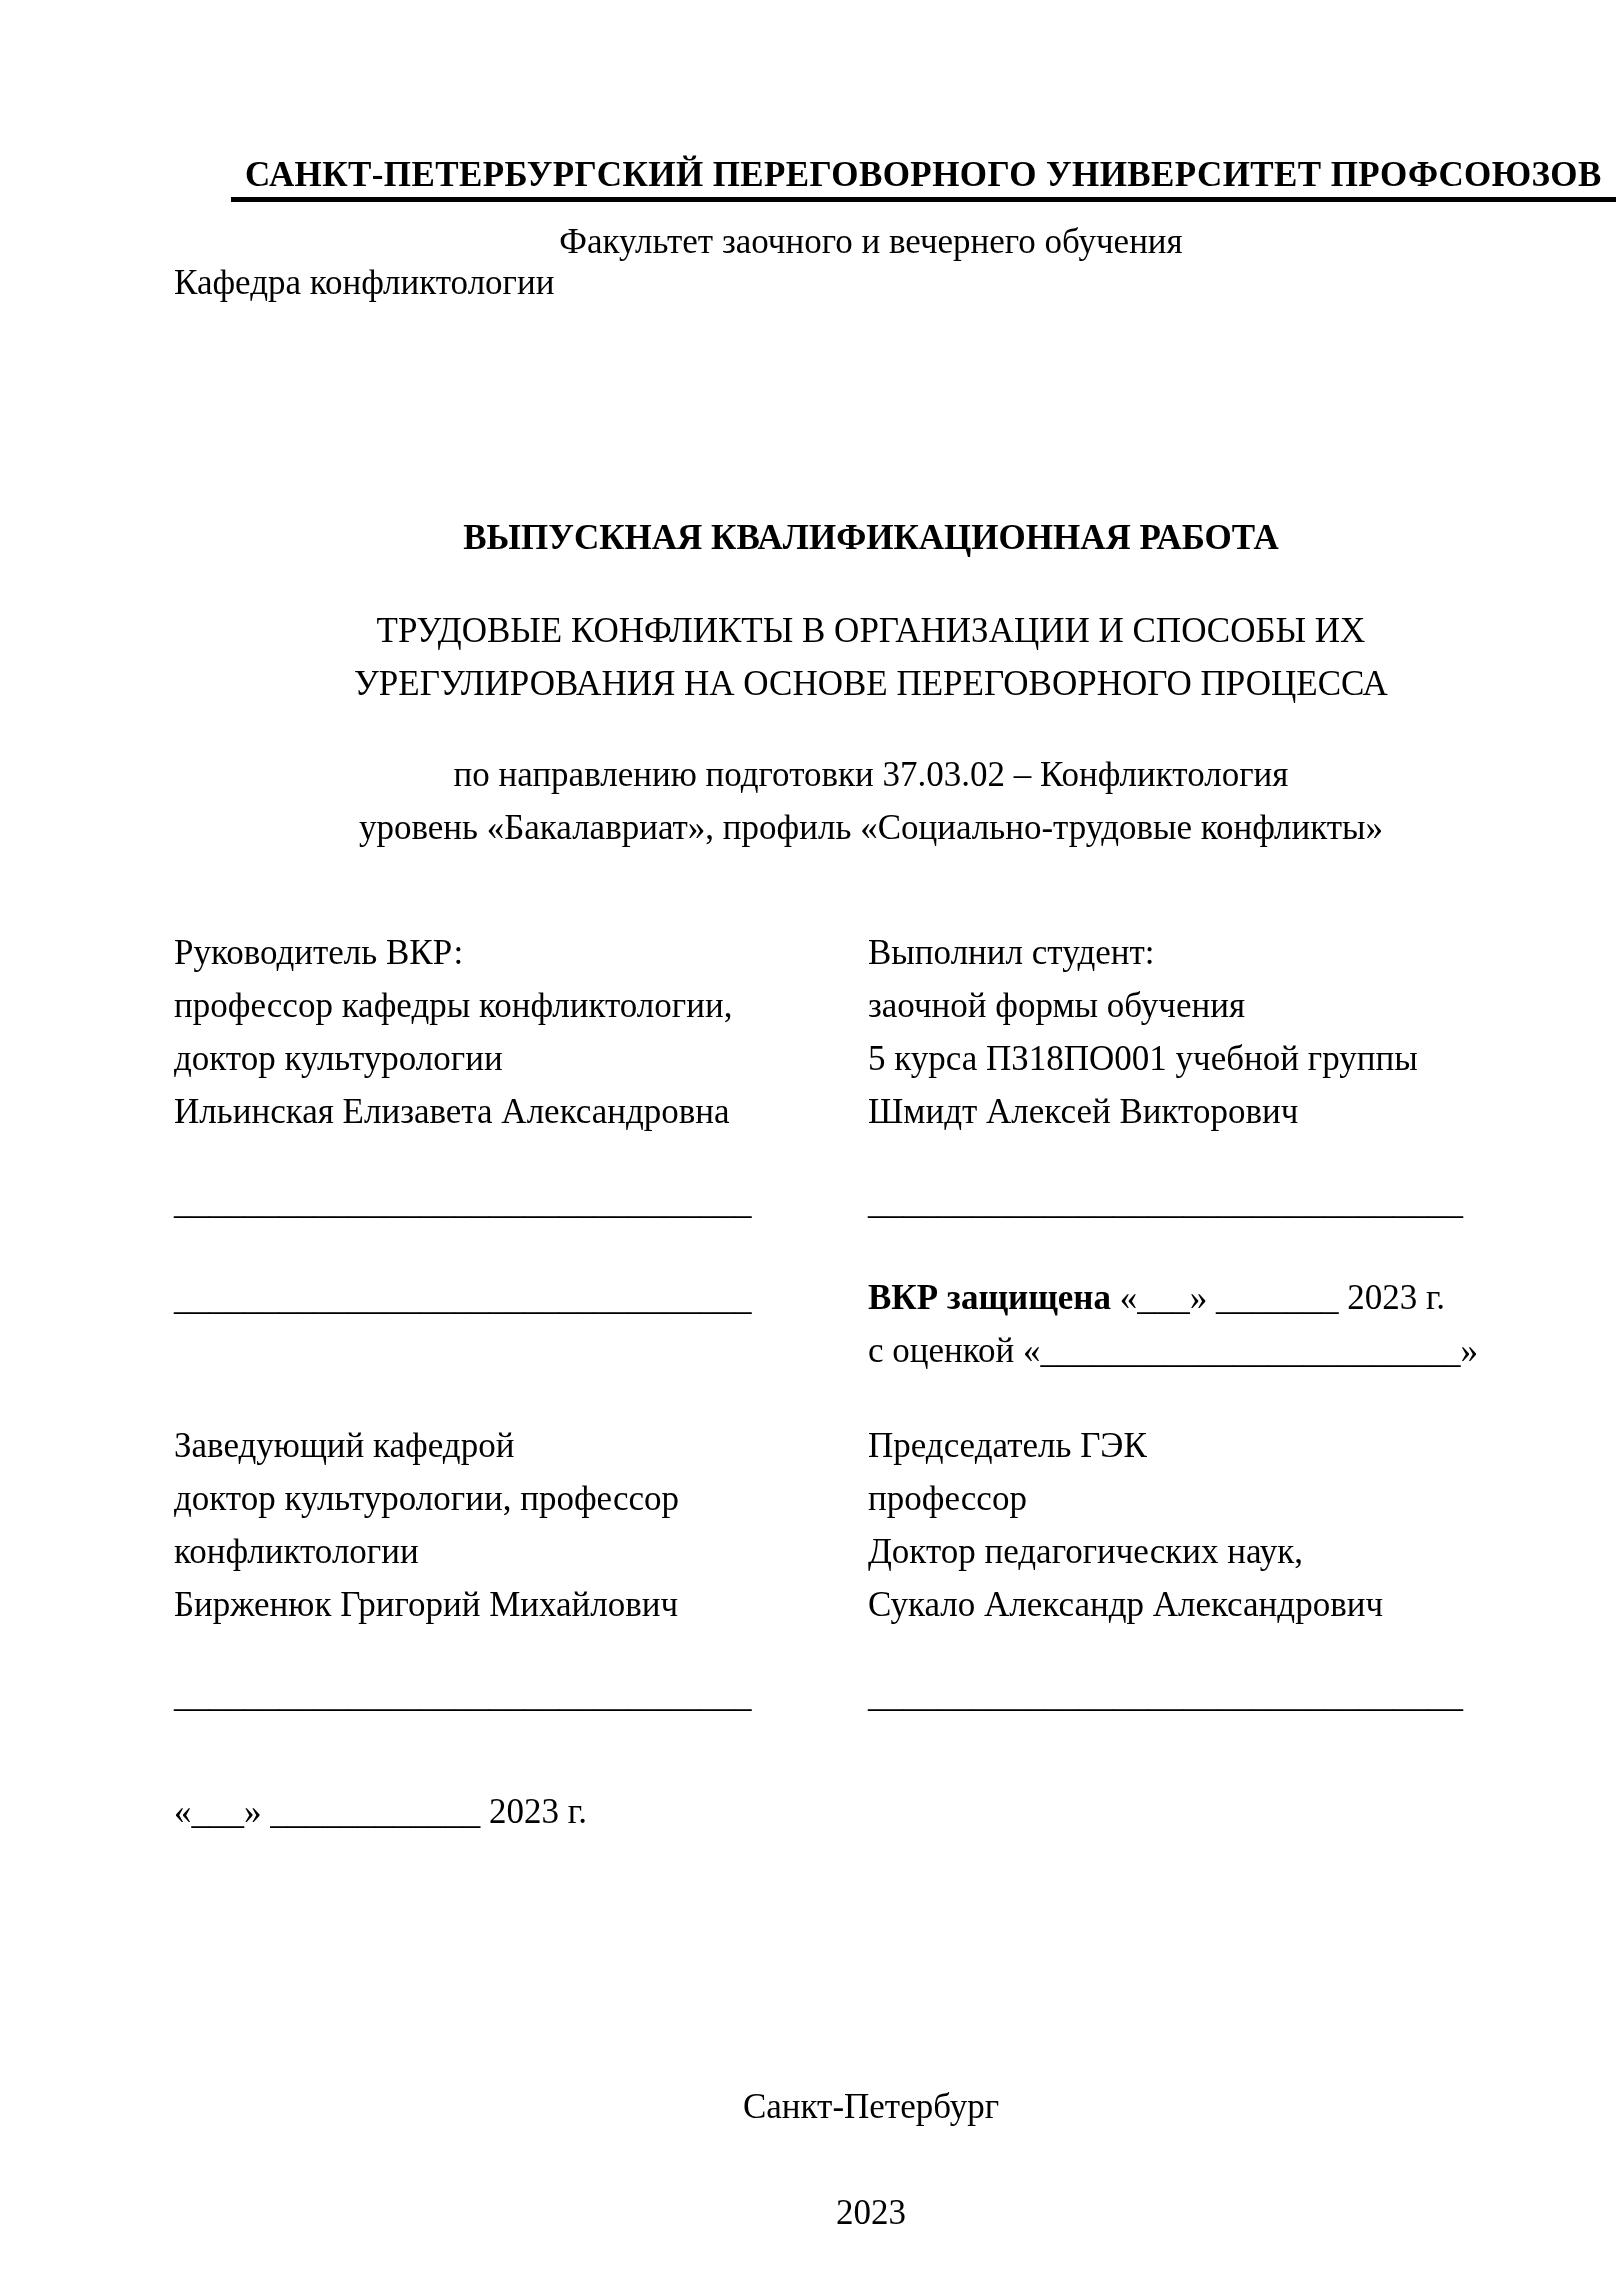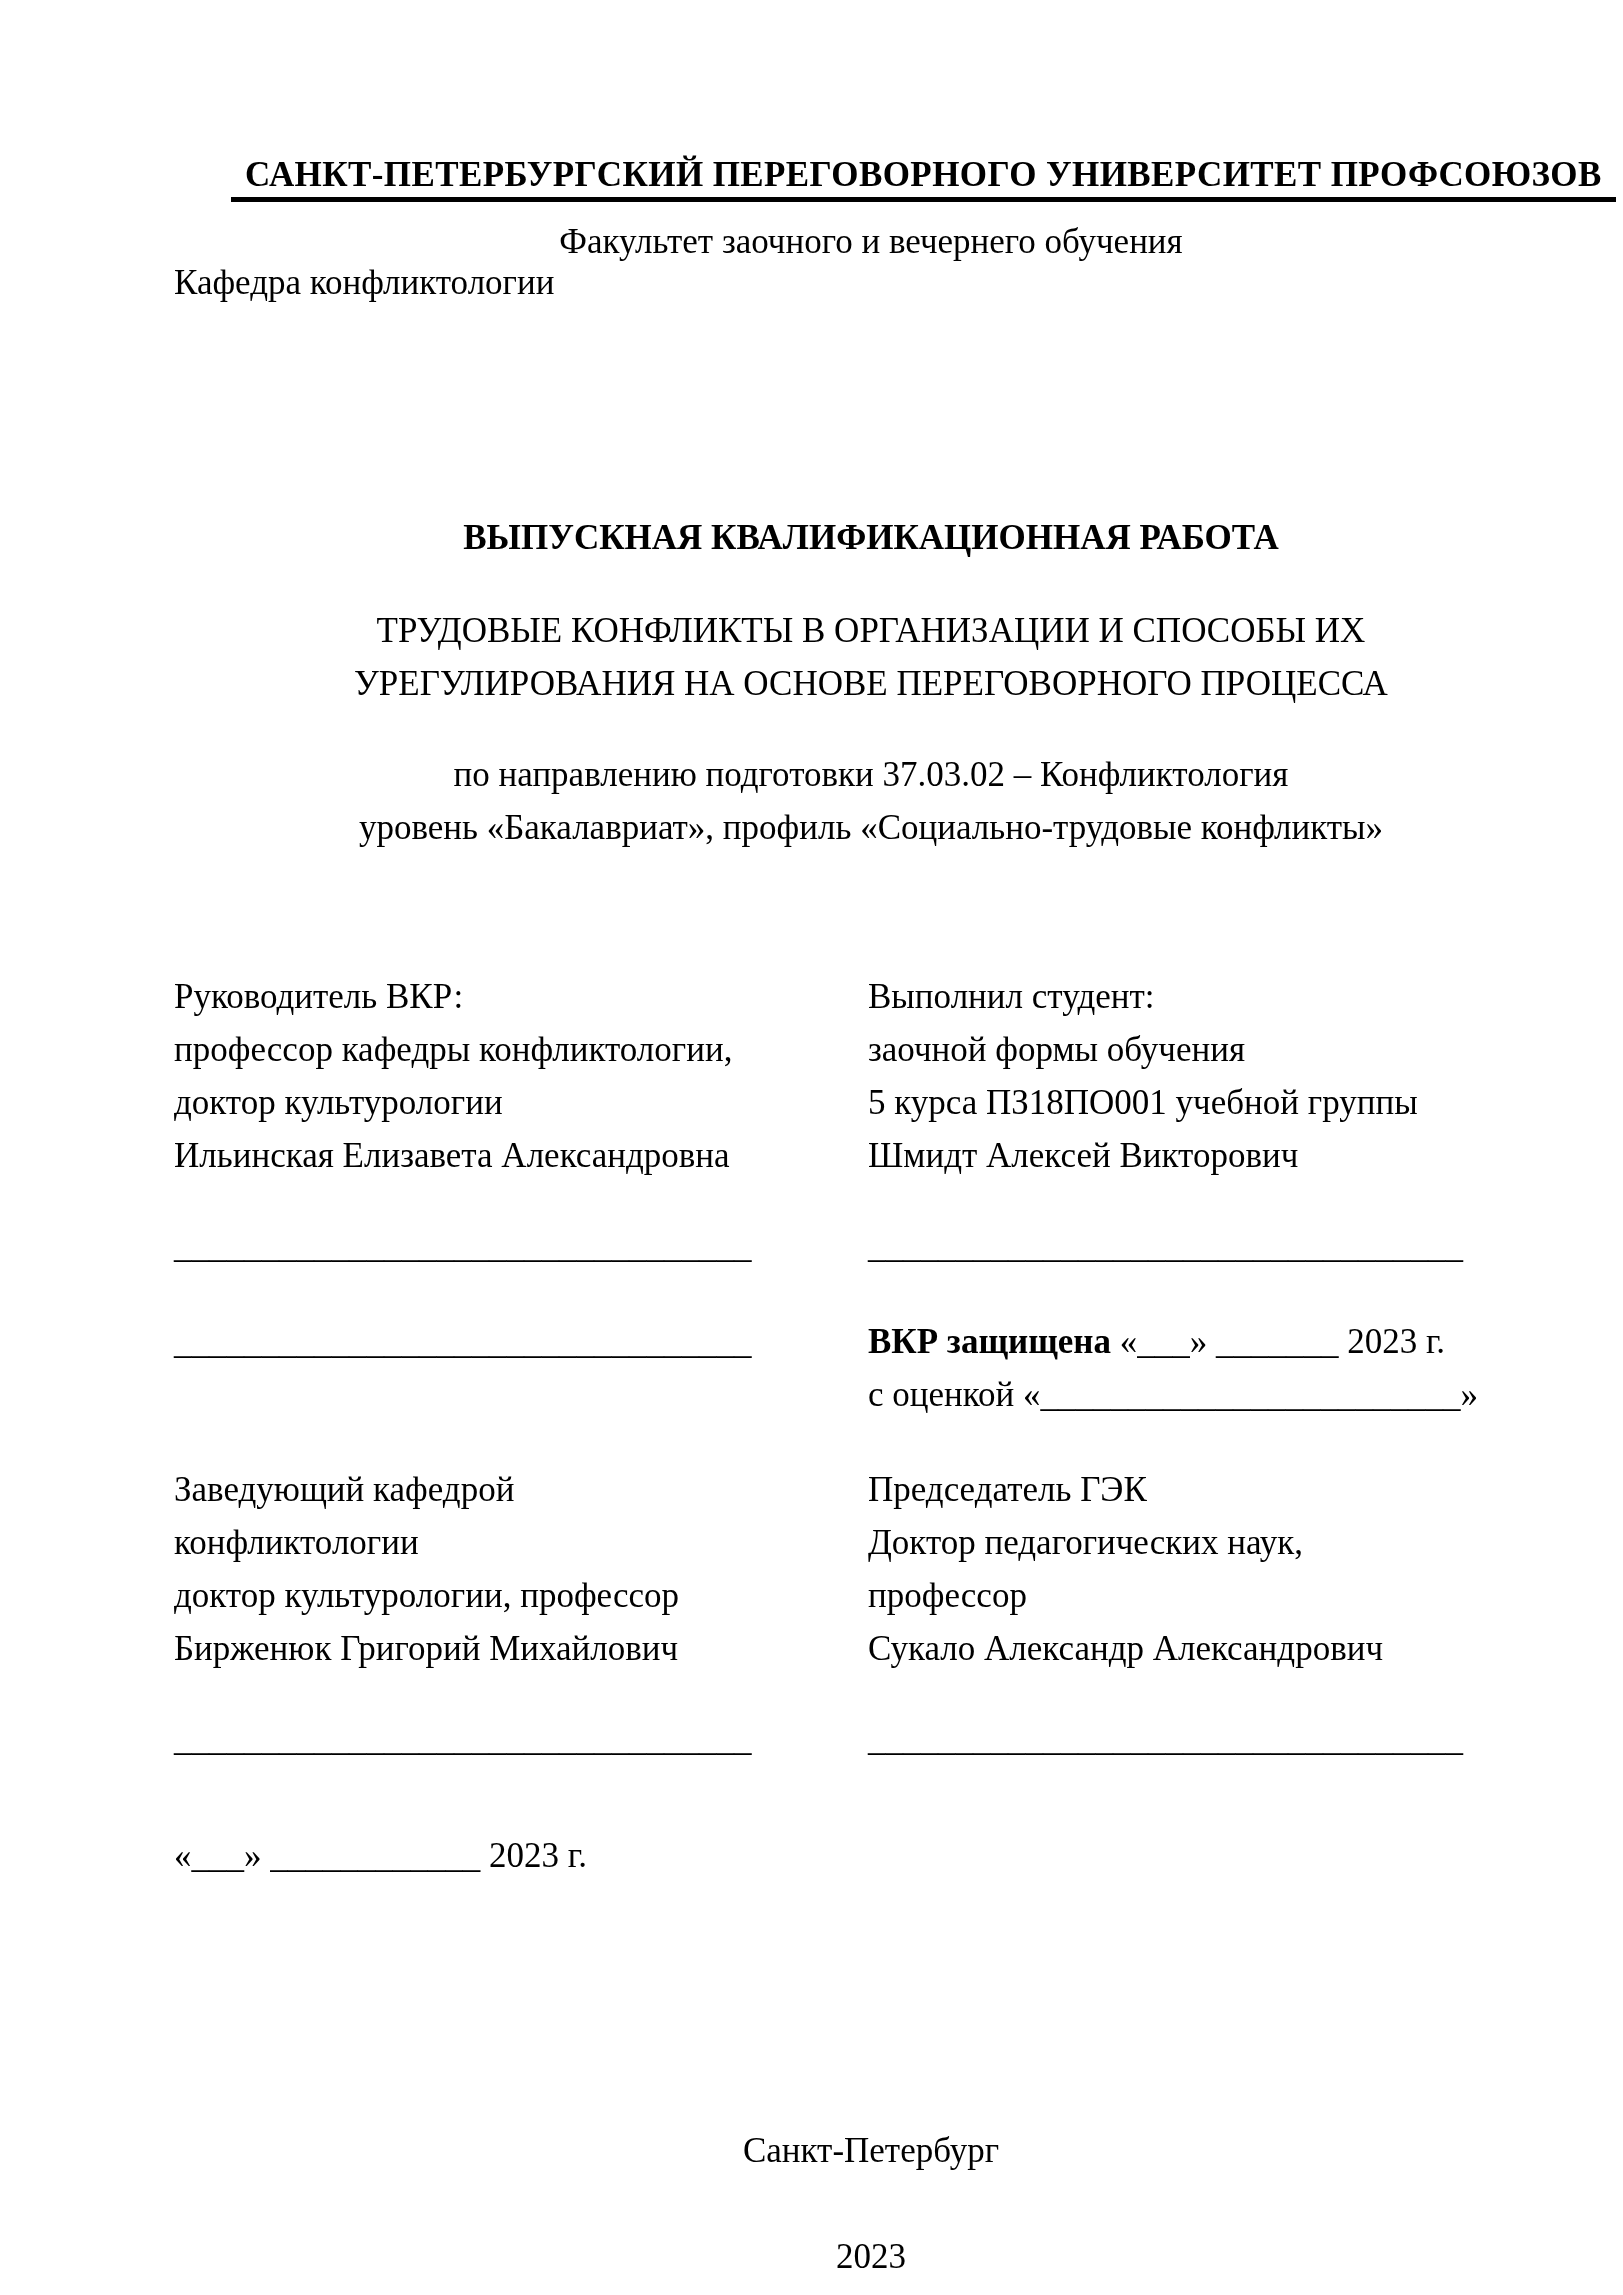--- a/index.html
+++ b/index.html
@@ -56,21 +56,21 @@
     font-weight: normal;
     line-height: 53px;
     white-space: nowrap;
   }
   .program-block {
     margin-top: 38px;
     line-height: 53px;
     white-space: nowrap;
   }
   .columns {
-    margin-top: 116px;
+    margin-top: 72px;
   }
   .row {
     display: flex;
     line-height: 53px;
   }
   .col-l {
     flex: 0 0 694px;
     width: 694px;
     white-space: nowrap;
   }
@@ -155,27 +155,27 @@
       <div class="col-l"></div>
       <div class="col-r">с оценкой «________________________»</div>
     </div>
 
     <div class="row mt53">
       <div class="col-l">Заведующий кафедрой</div>
       <div class="col-r">Председатель ГЭК</div>
     </div>
 
     <div class="row">
+      <div class="col-l">доктор культурологии, профессор</div>
+      <div class="col-r">профессор</div>
+    </div>
+
+    <div class="row">
       <div class="col-l">конфликтологии</div>
       <div class="col-r">Доктор педагогических наук,</div>
-    </div>
-
-    <div class="row">
-      <div class="col-l">доктор культурологии, профессор</div>
-      <div class="col-r">профессор</div>
     </div>
 
     <div class="row">
       <div class="col-l">Бирженюк Григорий Михайлович</div>
       <div class="col-r">Сукало Александр Александрович</div>
     </div>
 
     <div class="sp47"></div>
 
     <div class="row">

